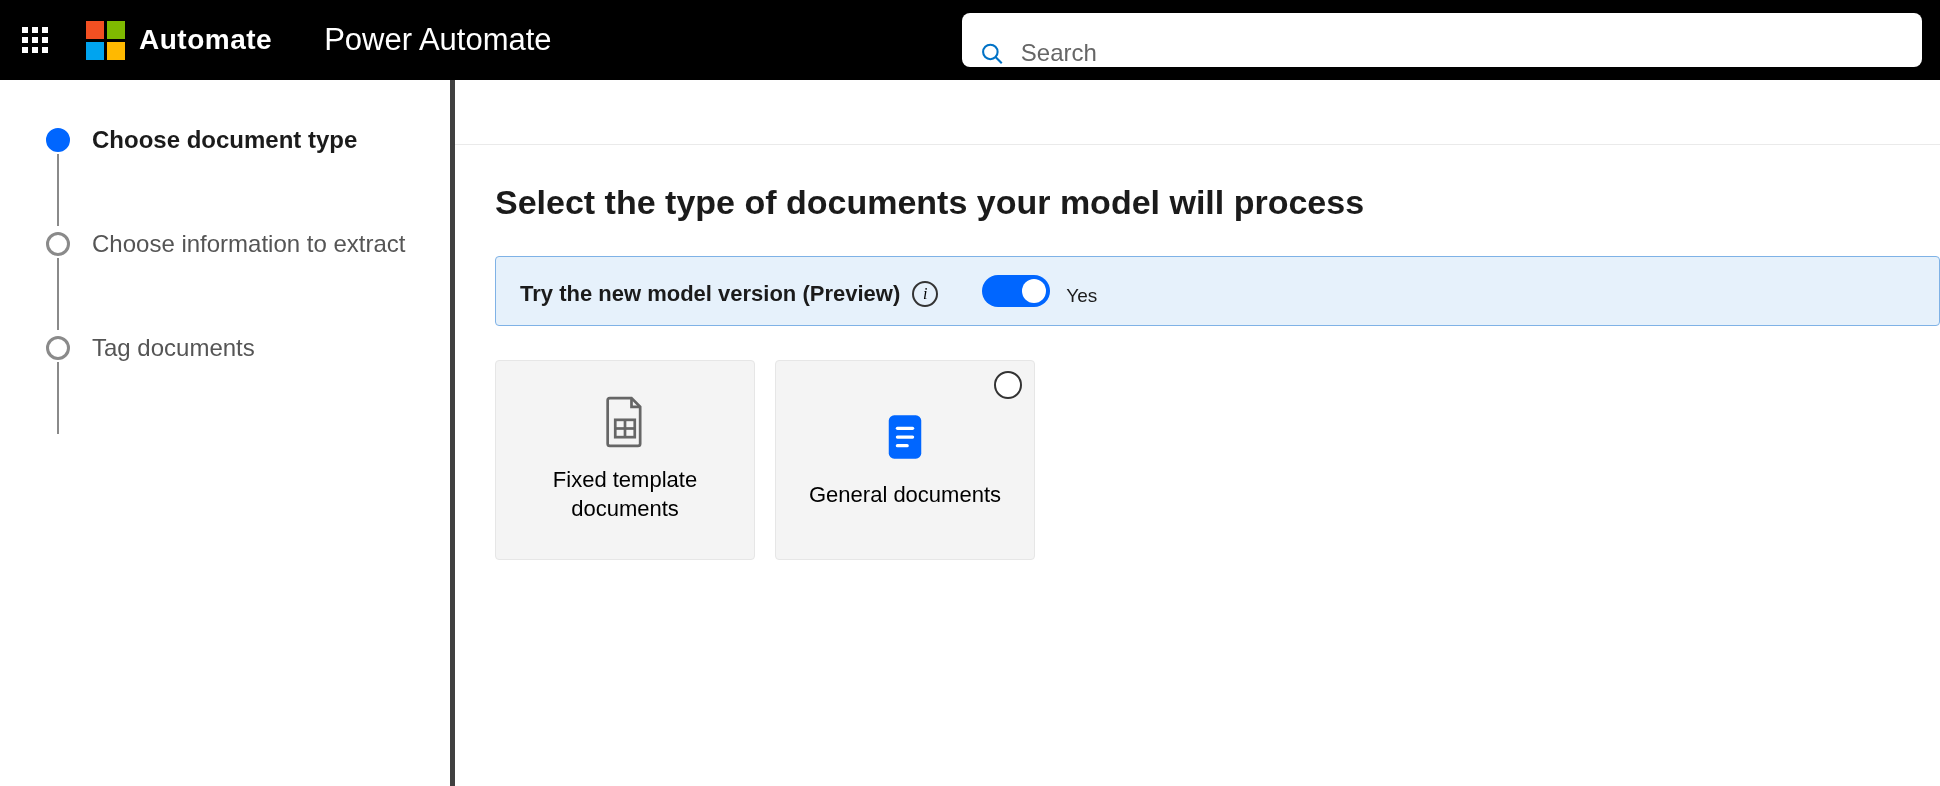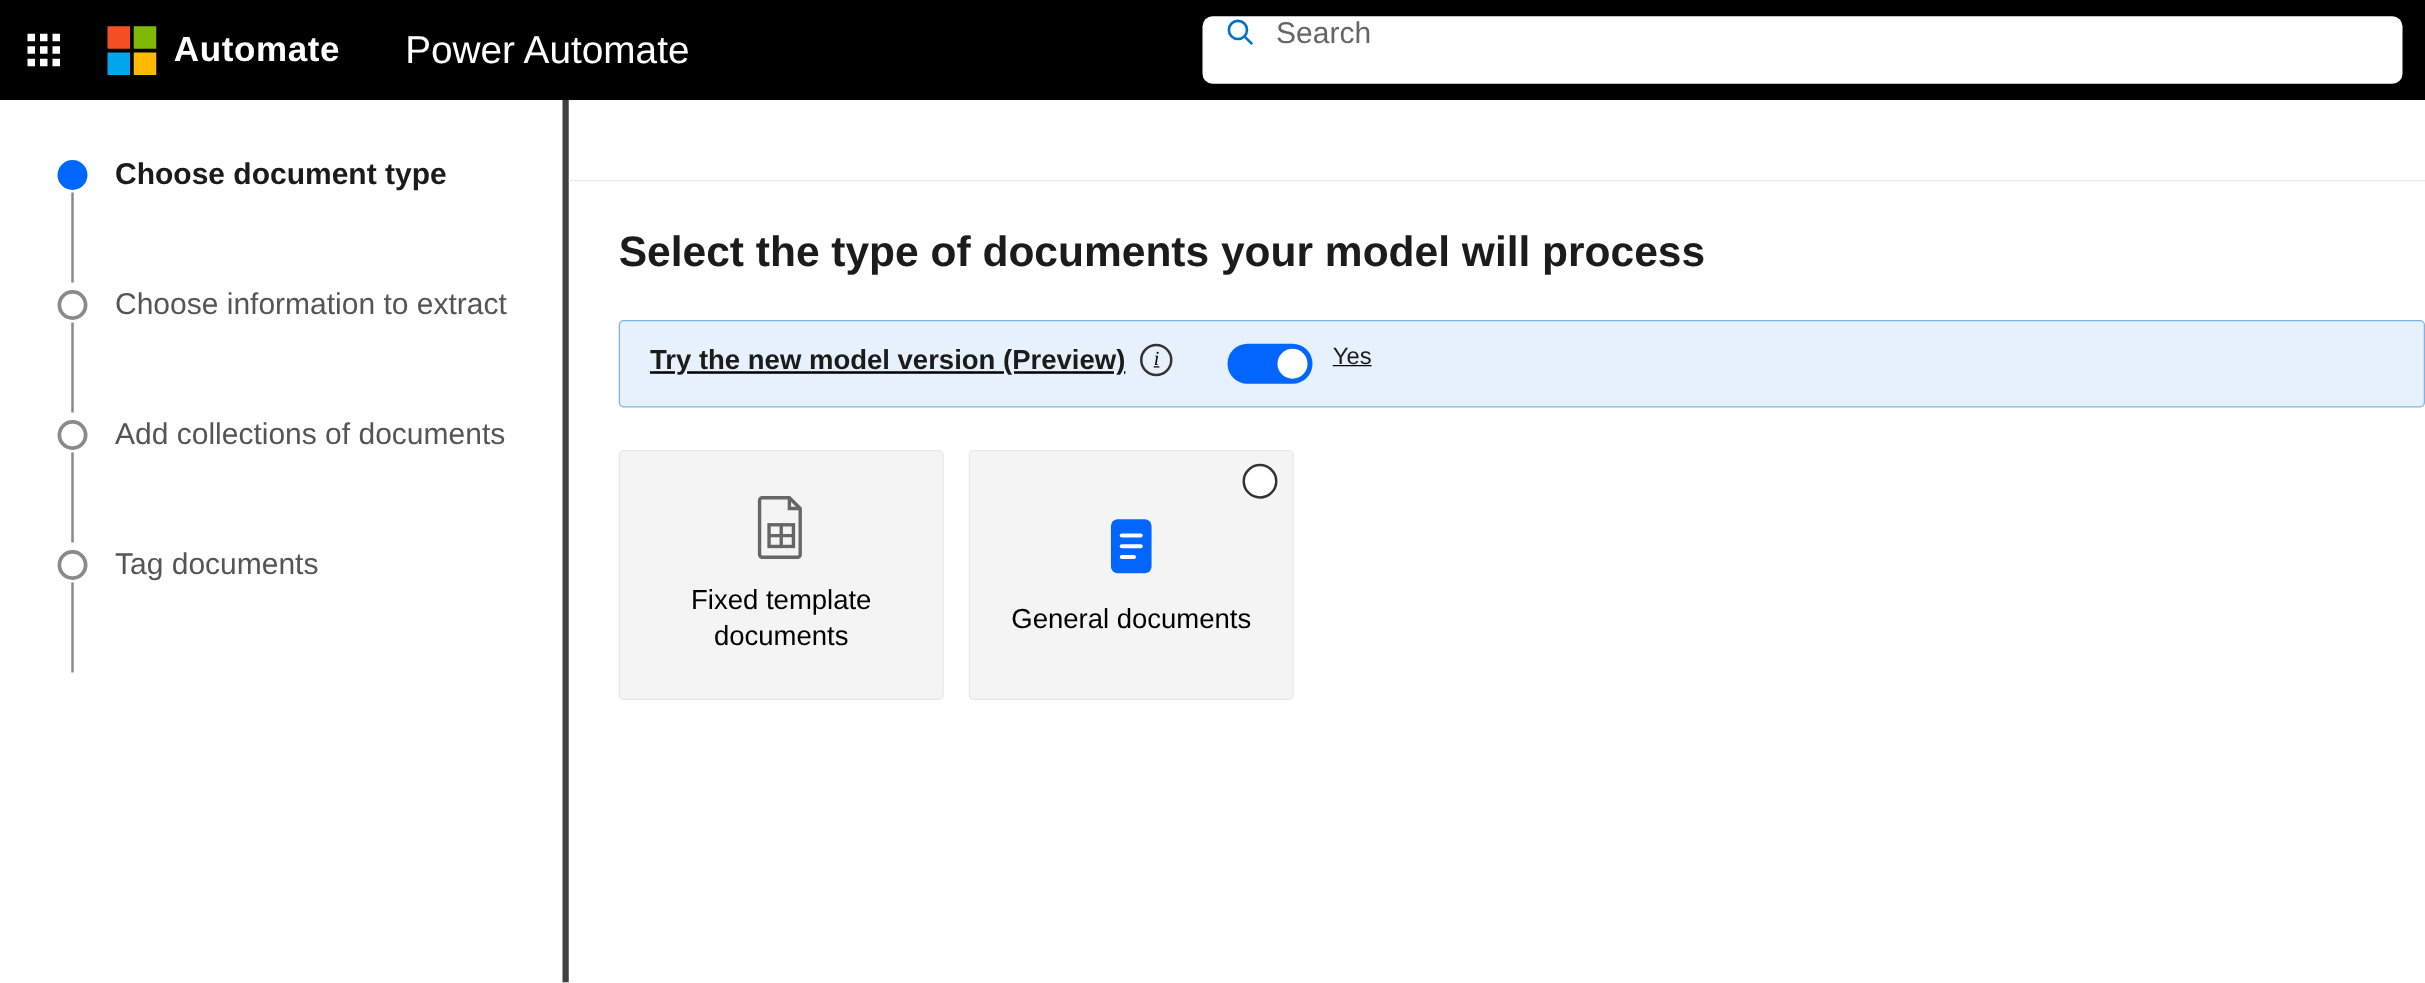--- a/index.html
+++ b/index.html
@@ -42,21 +42,21 @@
   .brand-text { font-size: 28px; font-weight:600; letter-spacing:0.5px; margin-right: 52px;}
   .product-text { font-size: 31px; font-weight:400;}
 
   .search-wrap {
     margin-left: auto;
     width: 960px;
     height: 54px;
     background: #fff;
     border-radius: 8px;
     display: flex;
-    align-items: flex-start;
+    align-items: flex-end;
     padding: 0 18px;
     margin-right: 0;
   }
   .search-wrap svg { width: 26px; height: 26px; stroke:#0072c6; fill:none; stroke-width:2; margin-right: 16px;}
   .search-wrap input {
     border: none; outline: none; font-size: 24px; width: 100%;
     color:#333; background: transparent;
   }
   .search-wrap input::placeholder { color:#666; }
 
@@ -116,24 +116,23 @@
     color:#1b1b1b;
     margin-bottom: 34px;
   }
 
   .banner {
     background:#e6f1fb;
     border:1px solid #7fb2e6;
     border-radius:4px;
     padding: 18px 24px;
     display:flex;
-    align-items:flex-start;
+    align-items:flex-end;
     margin-bottom: 34px;
     width: calc(100% - 0px);
-    text-decoration: underline;
   }
   .banner .banner-text { font-size:22px; font-weight:600; color:#1b1b1b; margin-right:12px;}
   .banner .info {
     width:26px; height:26px; border:2px solid #333; border-radius:50%;
     display:flex; align-items:center; justify-content:center;
     font-size:16px; font-style:italic; font-family:serif;
     margin-right: 44px;
   }
   .toggle {
     width: 68px; height: 32px; background:#0066ff; border-radius:16px;
@@ -210,25 +209,20 @@
       <div class="label">Choose document type</div>
     </div>
     <div class="step">
       <div class="dot"></div>
       <div class="line"></div>
       <div class="label">Choose information to extract</div>
     </div>
     <div class="step">
       <div class="dot"></div>
       <div class="line"></div>
-      <div class="label">Add collections of documents</div>
-    </div>
-    <div class="step">
-      <div class="dot"></div>
-      <div class="line"></div>
       <div class="label">Tag documents</div>
     </div>
   </div>
 
   <div class="main">
     <div class="main-inner-top"></div>
     <div class="main-inner">
       <h1 class="page-title">Select the type of documents your model will process</h1>
 
       <div class="banner">

